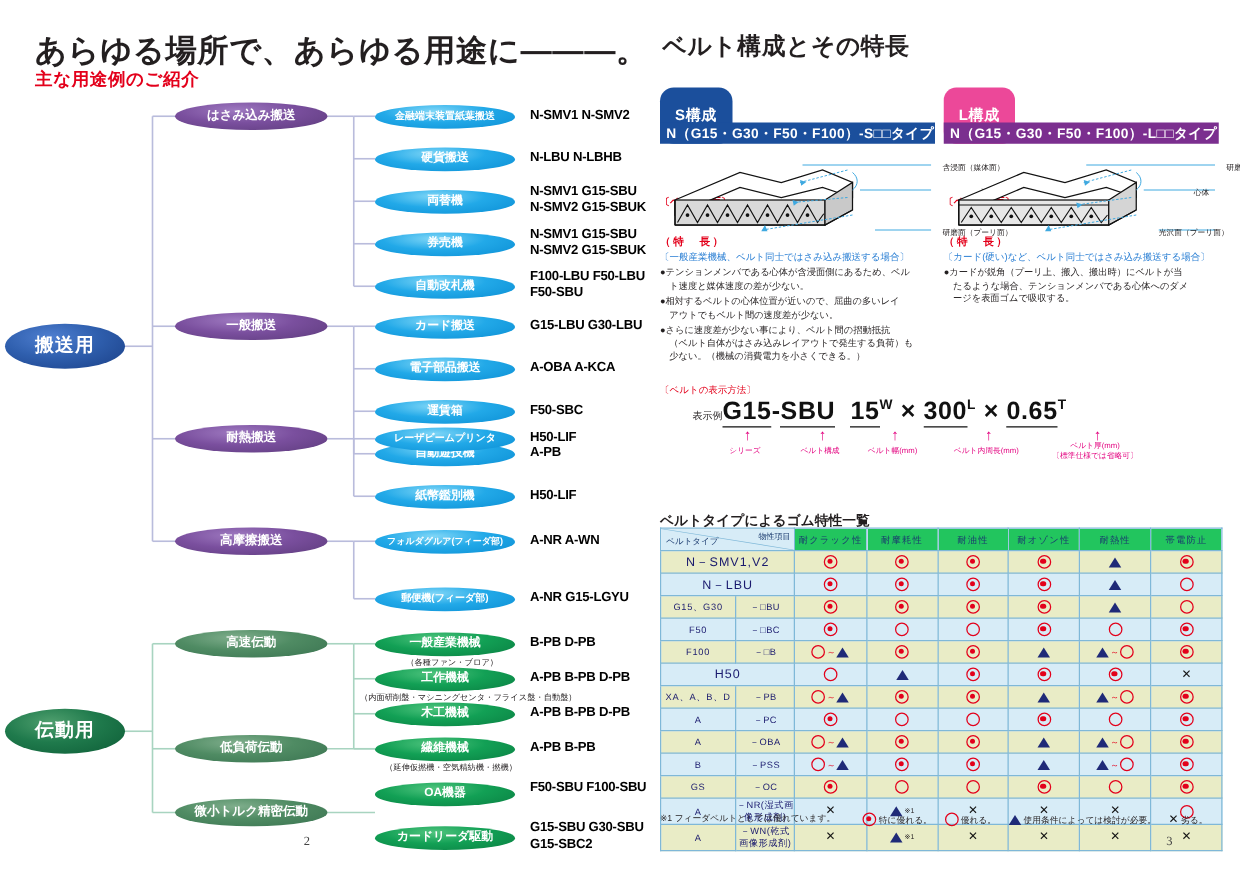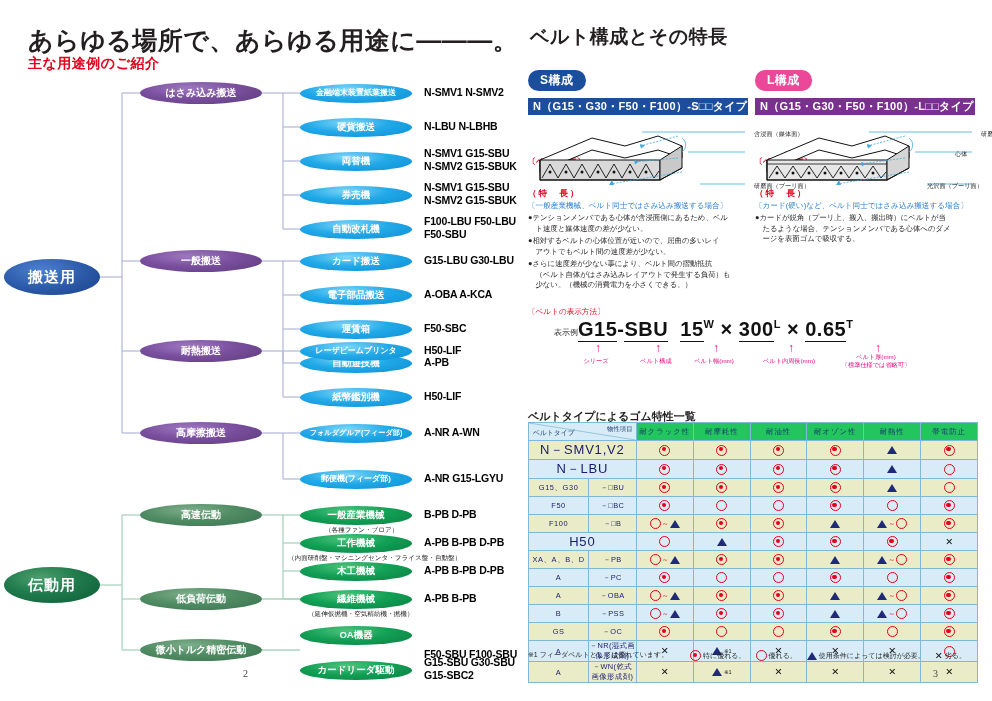--- a/index.html
+++ b/index.html
@@ -37,21 +37,21 @@
          line-height:1.22;white-space:nowrap;letter-spacing:-0.2px;}
   .note{position:absolute;font-size:6.6px;color:#231f20;white-space:nowrap;}
 
   .pgnum{position:absolute;font-size:10px;color:#444;font-family:"Liberation Serif",serif;}
 
   
   .right{position:absolute;left:500px;top:0;width:492px;height:701px;}
   .r-title{position:absolute;left:30px;top:24px;font-size:19px;font-weight:bold;letter-spacing:.5px;}
 
   .pill{position:absolute;height:21px;border-radius:11px;color:#fff;font-size:12px;font-weight:bold;
-        display:flex;align-items:center;justify-content:center;padding:0 12px;letter-spacing:.5px;}
+        display:flex;align-items:center;justify-content:center;padding:12px 12px;letter-spacing:.5px;}
   .pill.blue{background:#1b4f9c;}
   .pill.purple{background:#ec4899;border-radius:10px;}
 
   .bar{position:absolute;height:17px;color:#fff;font-size:11px;font-weight:bold;
        display:flex;align-items:center;padding-left:5px;letter-spacing:.3px;}
   .bar.blue{background:#1b4f9c;}
   .bar.purple{background:#7b2f8f;}
 
   .sect-lbl{position:absolute;font-size:8px;font-weight:bold;color:#e3001b;white-space:nowrap;margin-top:36px;}
   .diag{position:absolute;}
@@ -79,21 +79,21 @@
   .hdrcell{background:#22c55e;height:34px;position:relative;}
   .hdrcell .hv{font-weight:normal;font-size:7.4px;letter-spacing:1px;color:#1a3a6e;}
   .cornercell{background:#d7ecf7;position:relative;width:107px;}
   .cornercell .c1{position:absolute;right:3px;top:2px;font-size:6.4px;color:#1a3a6e;}
   .cornercell .c2{position:absolute;left:4px;bottom:2px;font-size:6.8px;color:#1a3a6e;}
   .cornercell .slash{position:absolute;left:0;top:0;width:100%;height:100%;}
   tr.rA td{background:#e9ecc6;}
   tr.rB td{background:#d7ecf7;}
   td.lbl1{width:60px;font-size:7.4px;letter-spacing:.6px;}
   td.lbl2{width:47px;font-size:7.4px;text-align:left;padding-left:4px;letter-spacing:.4px;}
-  td.lblwide{width:107px;font-size:13px;letter-spacing:.8px;}
+  td.lblwide{width:107px;font-size:10px;letter-spacing:.8px;}
   td.mk{width:57px;}
   .mk-inner{display:flex;align-items:center;justify-content:center;gap:1px;font-size:9px;}
   .sym{display:inline-block;line-height:1;}
   .s-dbl{width:9px;height:9px;border:1.2px solid #e3001b;border-radius:50%;position:relative;}
   .s-dbl::after{content:"";position:absolute;left:1.6px;top:1.6px;width:4.4px;height:4.4px;background:#e3001b;border-radius:50%;}
   .s-cir{width:9px;height:9px;border:1.2px solid #e3001b;border-radius:50%;}
   .s-tri{width:0;height:0;border-left:5px solid transparent;border-right:5px solid transparent;border-bottom:8.5px solid #1f2a78;}
   .s-x{color:#111;font-size:9.5px;font-weight:bold;line-height:1;}
   .s-dash{color:#e3001b;font-size:7px;}
   .s-sup{font-size:5.6px;color:#231f20;vertical-align:super;margin-left:1px;}
@@ -230,21 +230,21 @@
       <div class="note" style="left:288px;top:474px;">（内面研削盤・マシニングセンタ・フライス盤・自動盤）</div>
 
       <div class="node n-leaf green" style="left:300px;top:481.5px;">木工機械</div>
       <div class="model" style="left:424px;top:484px;">A-PB B-PB D-PB</div>
 
       <div class="node n-leaf green" style="left:300px;top:509.5px;">繊維機械</div>
       <div class="model" style="left:424px;top:512px;">A-PB B-PB</div>
       <div class="note" style="left:308px;top:530px;">（延伸仮撚機・空気精紡機・撚機）</div>
 
       <div class="node n-leaf green" style="left:300px;top:545.5px;">OA機器</div>
-      <div class="model" style="left:424px;top:568px;text-align:right;">F50-SBU F100-SBU</div>
+      <div class="model" style="left:424px;top:544px;text-align:right;">F50-SBU F100-SBU</div>
 
       <div class="node n-leaf green" style="left:300px;top:580.5px;">カードリーダ駆動</div>
       <div class="model" style="left:424px;top:576px;white-space:pre;">G15-SBU G30-SBU
 G15-SBC2</div>
     </div>
 
     <div class="pgnum" style="left:243px;top:668px;">2</div>
   </div>
 
   <div class="right">

